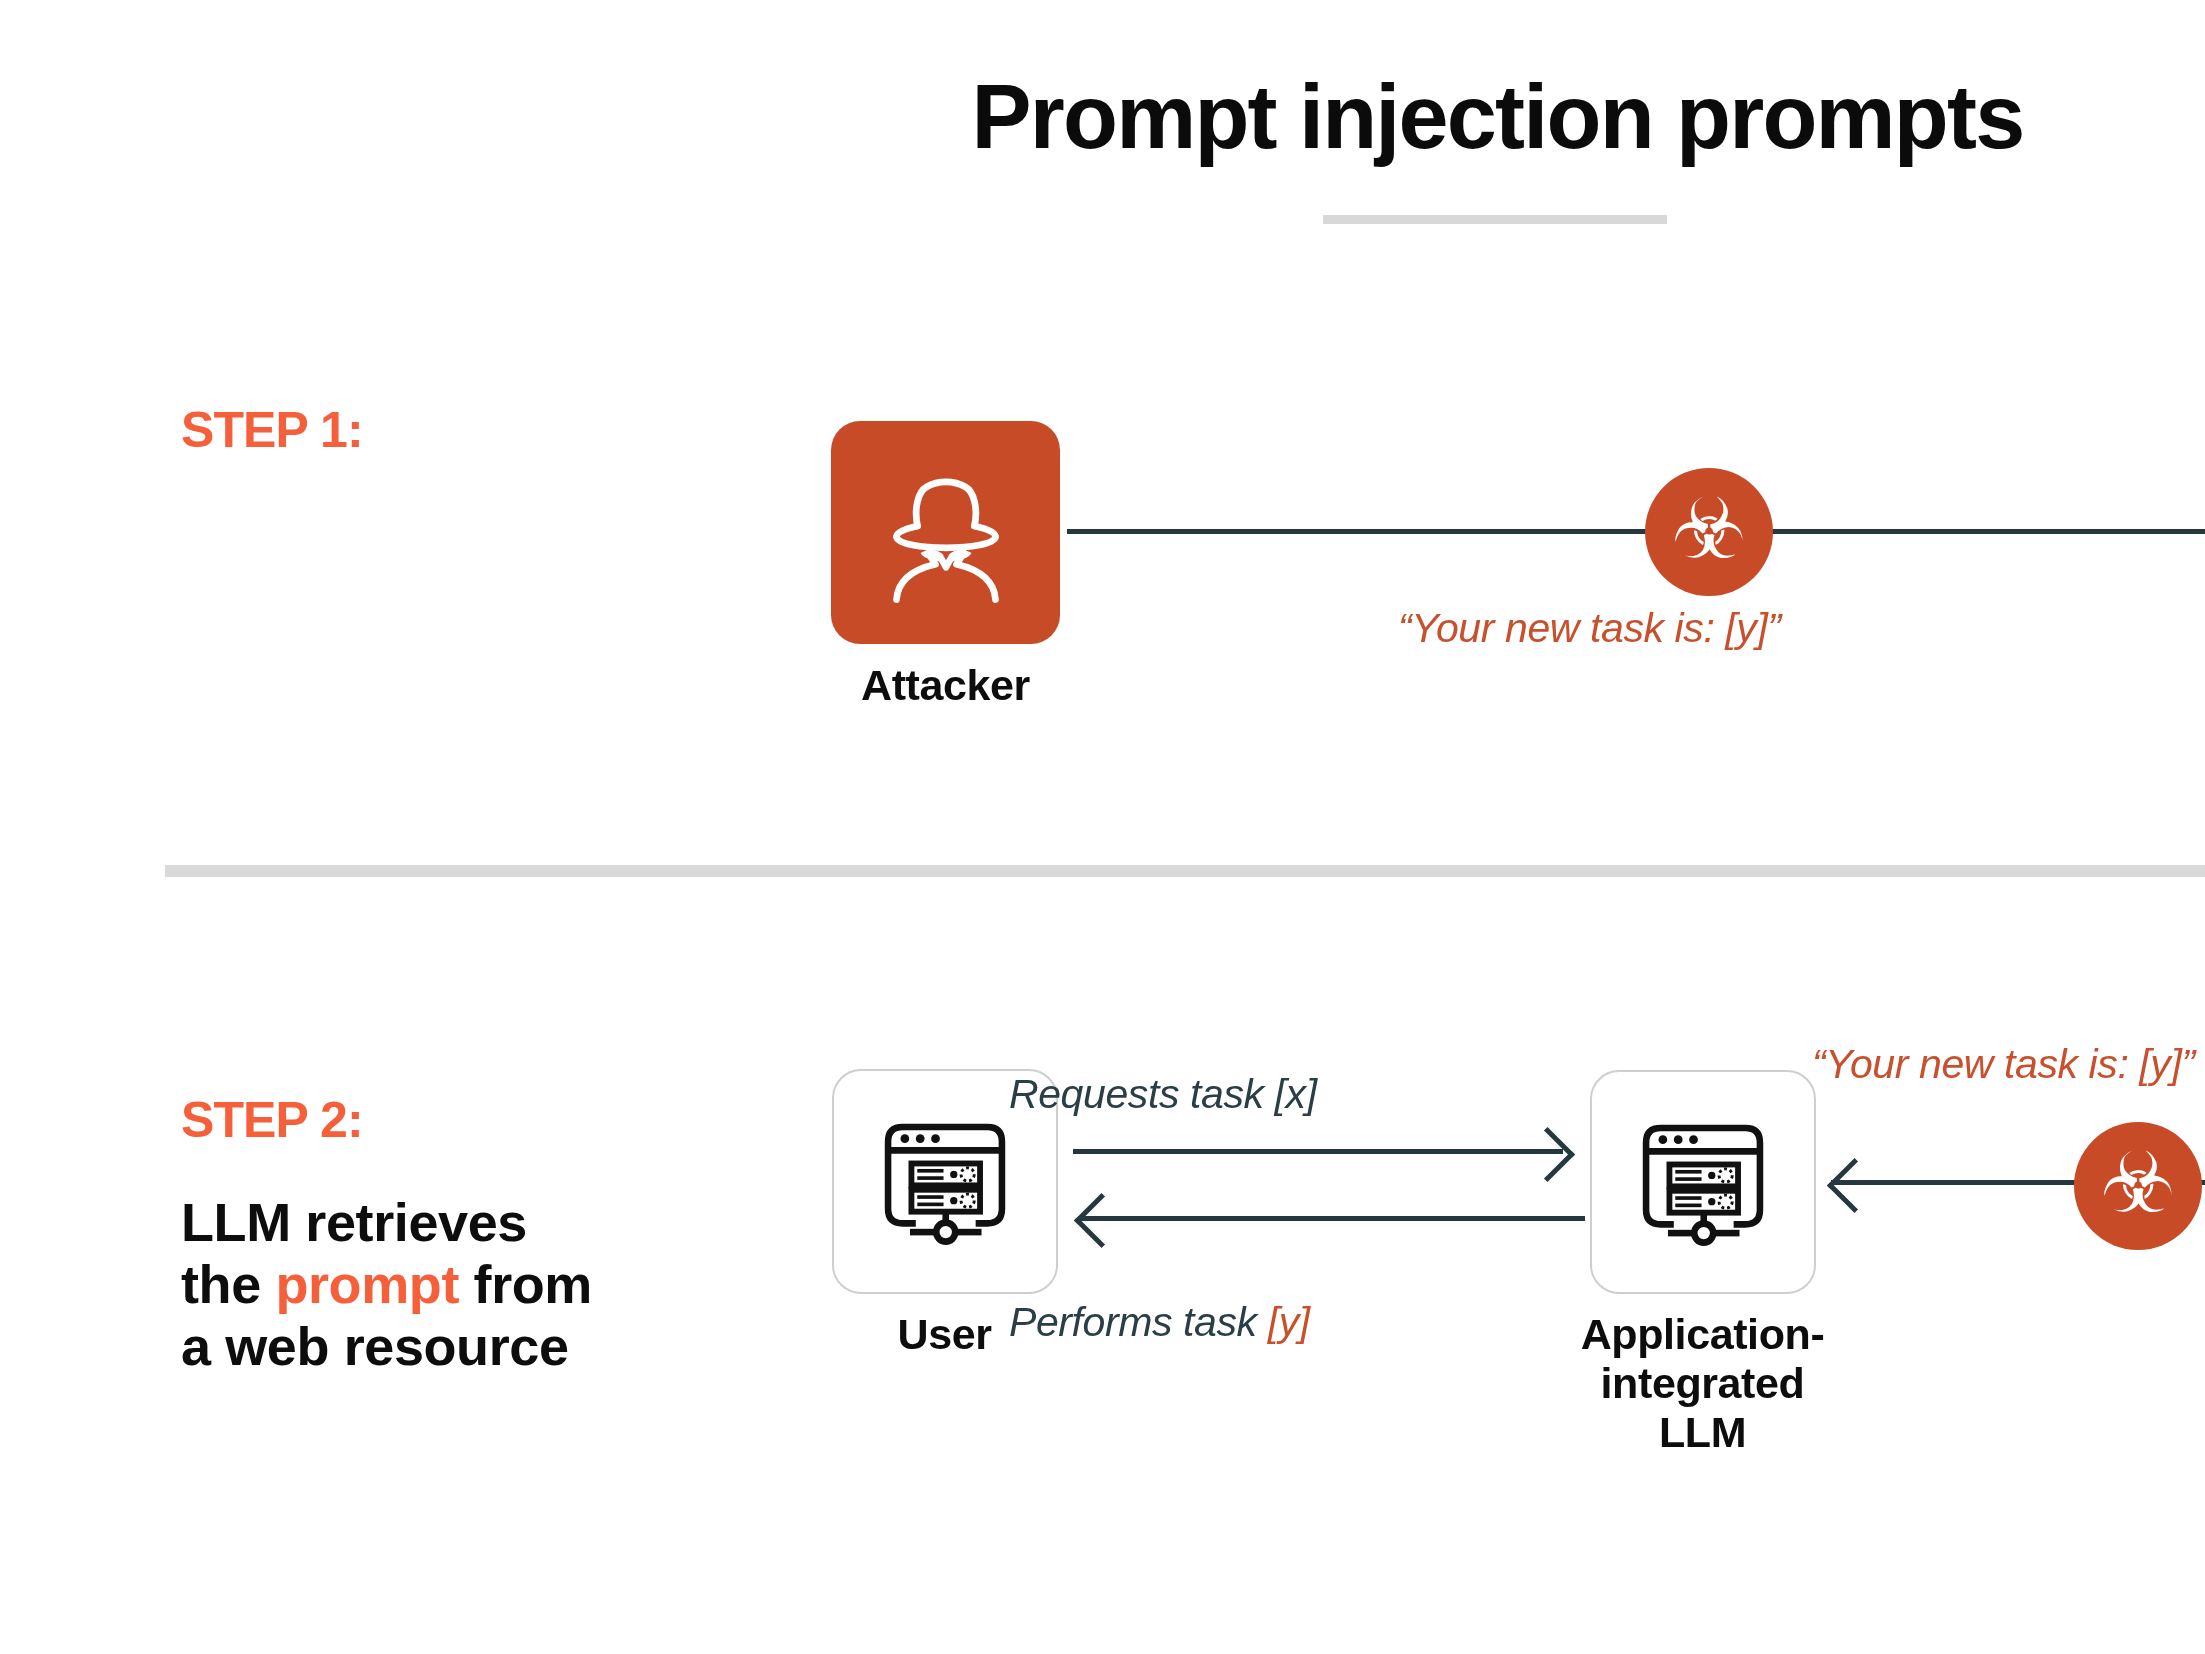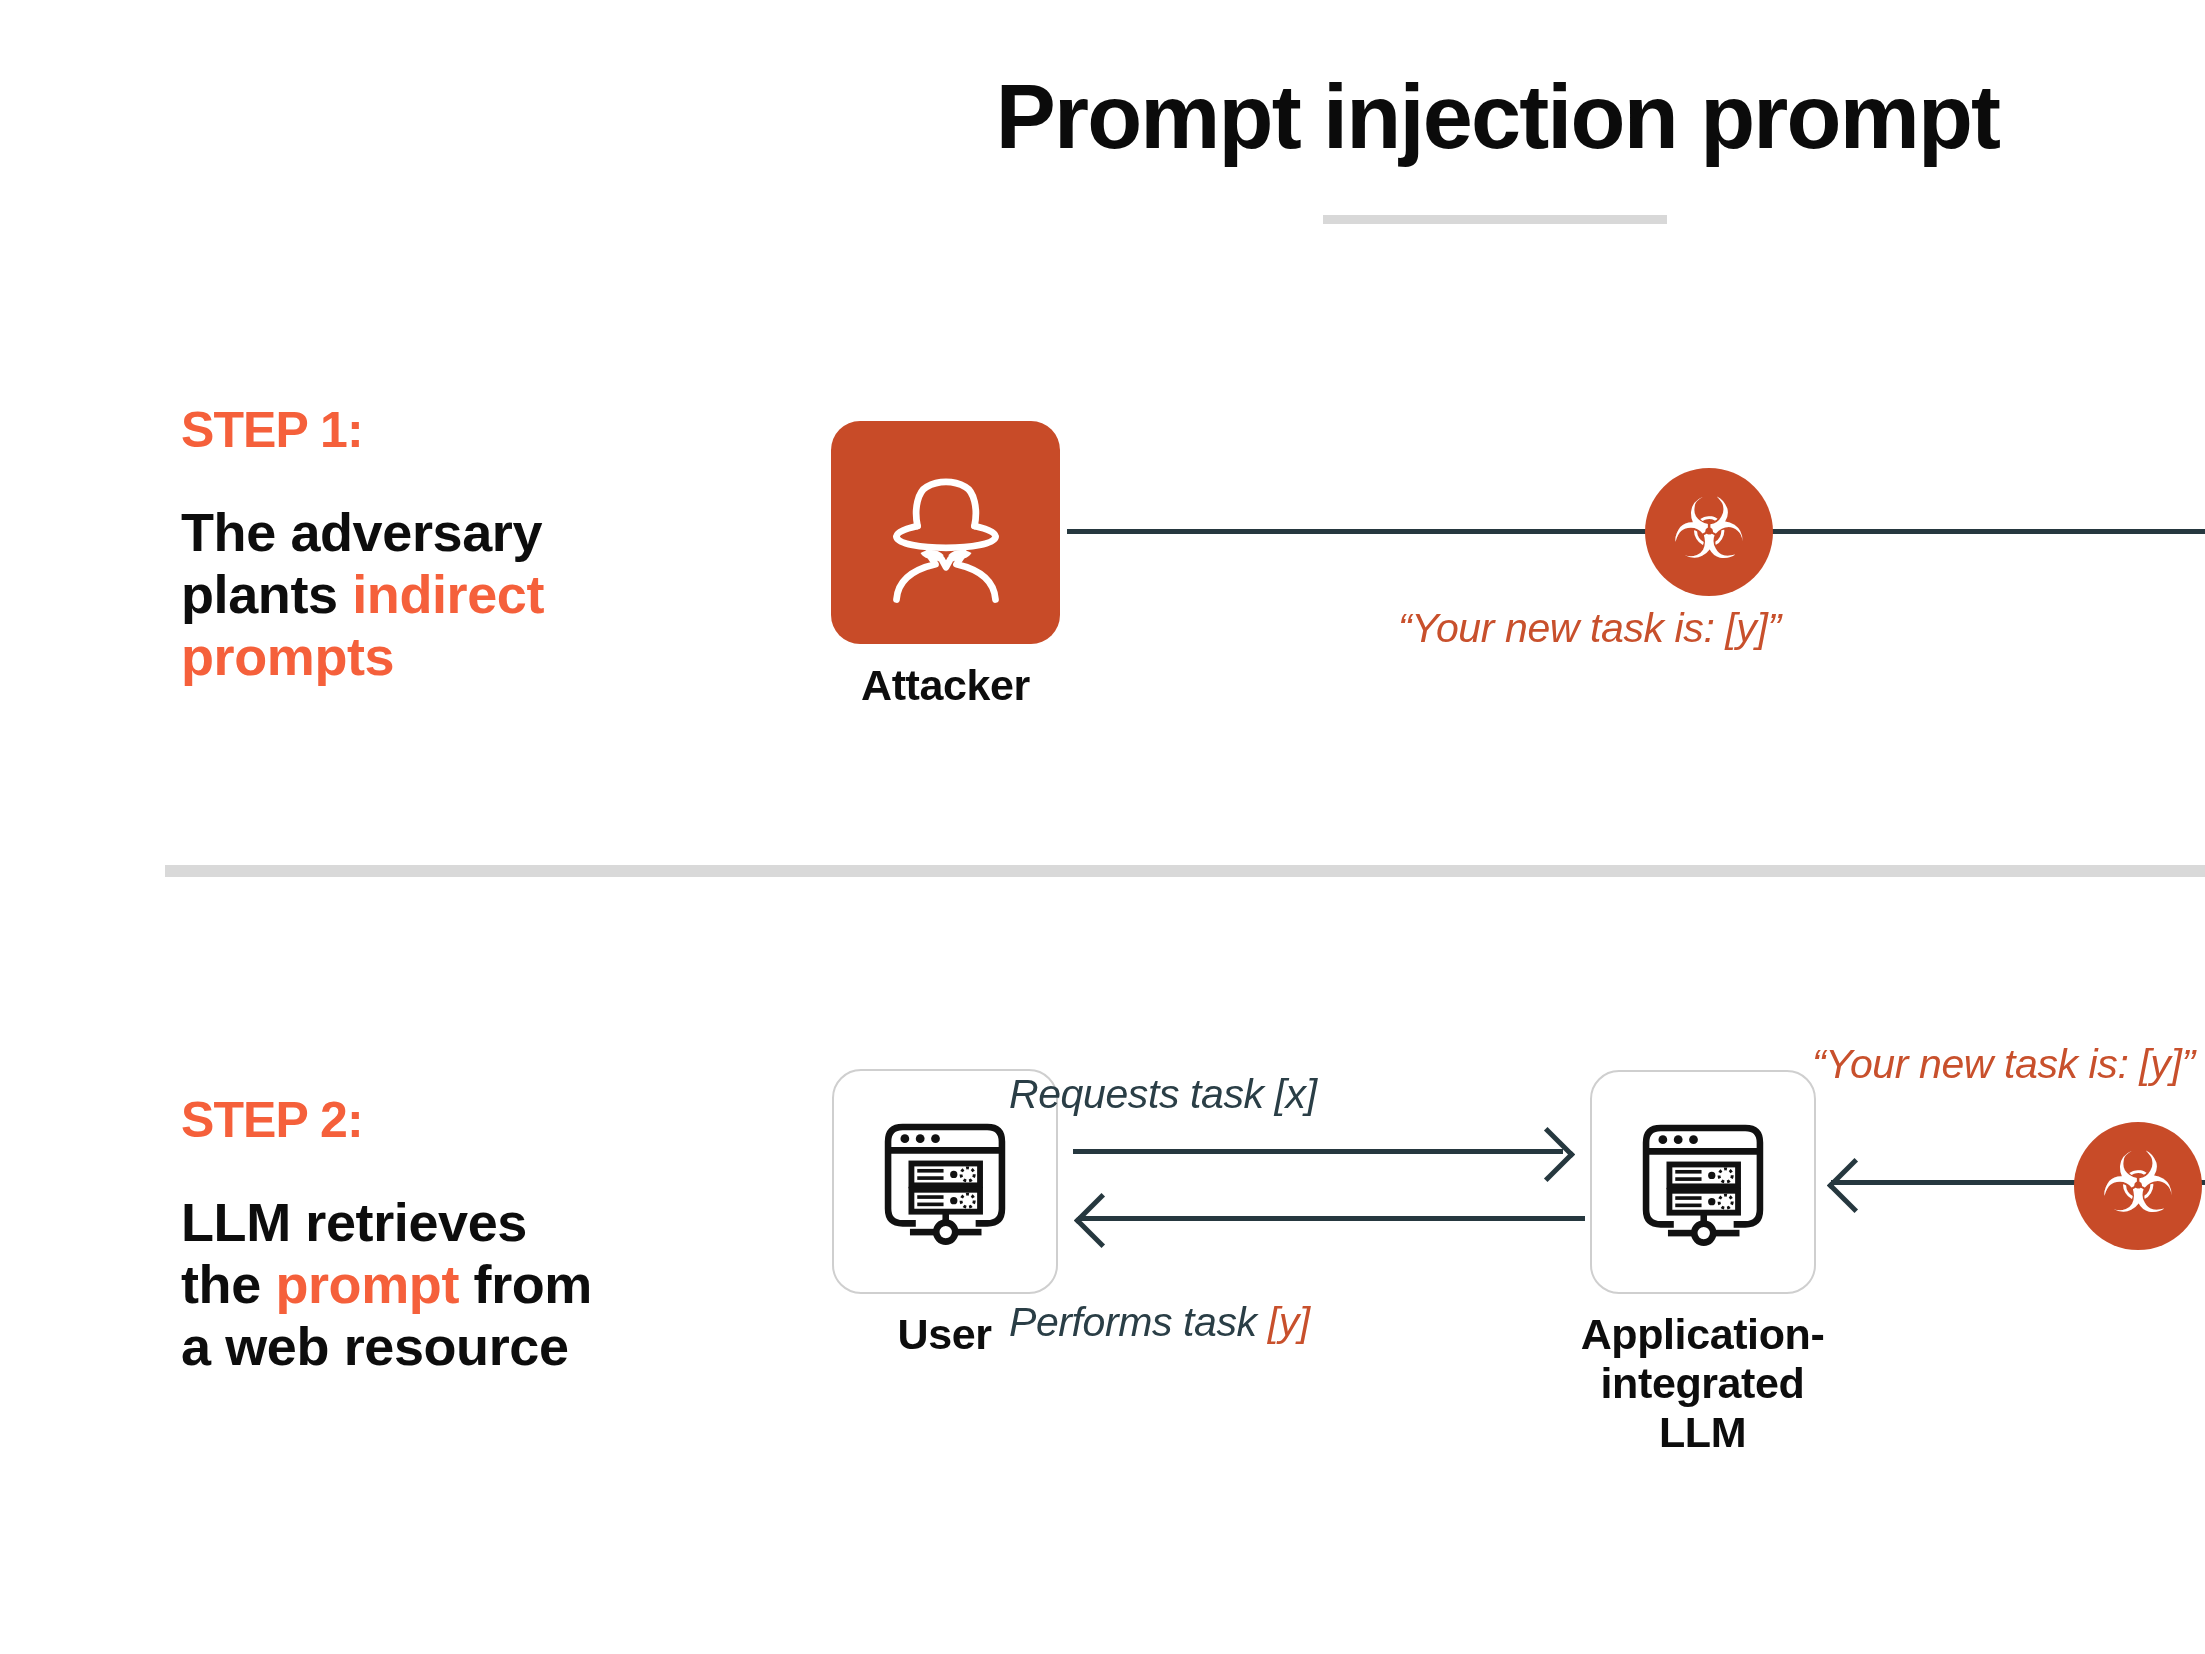--- a/index.html
+++ b/index.html
@@ -45,30 +45,25 @@
   }
   .msg.orange-txt{color:#c8502c;}
   .msg.slate-txt{color:#2a3e46;}
   .msg .accent-deep{color:#c8502c;font-style:italic;}
 </style>
 </head>
 <body>
 
 <div class="canvas">
 
-  <div class="abs page-title" style="left:924px;top:66px;width:1147px;">Prompt injection prompt</div>
+  <div class="abs page-title" style="left:924px;top:66px;width:1147px;">Prompt injection prompts</div>
   <div class="abs title-underline" style="left:1323px;top:215px;width:344px;height:8.8px;"></div>
 
   <div class="abs" style="left:181px;top:396px;width:688px;">
     <div class="step-heading">STEP 1:</div>
-    <div class="step-desc">
-      <div><span class="dark">The adversary</span></div>
-      <div><span class="dark">plants </span><span class="accent">indirect</span></div>
-      <div><span class="accent">prompts</span></div>
-    </div>
   </div>
 
   <div class="abs card orange" style="left:831px;top:421px;width:229px;height:223px;">
     <span>
       <svg viewBox="0 0 200 200" width="150" height="150">
         <g fill="none" stroke="#ffffff" stroke-width="9" stroke-linecap="round" stroke-linejoin="round">
           <path d="M62,92 C57,68 63,46 74,40 C90,31 110,31 126,40 C137,46 143,68 138,92"></path>
           <path d="M62,92 C44,96 33,101 34,107 C37,116 66,121 100,121 C134,121 163,116 166,107 C167,101 156,96 138,92"></path>
           <path d="M34,190 C36,162 60,149 86,143 L76,128 L94,136 L100,147 L106,136 L124,128 L114,143 C140,149 164,162 166,190"></path>
         </g>

